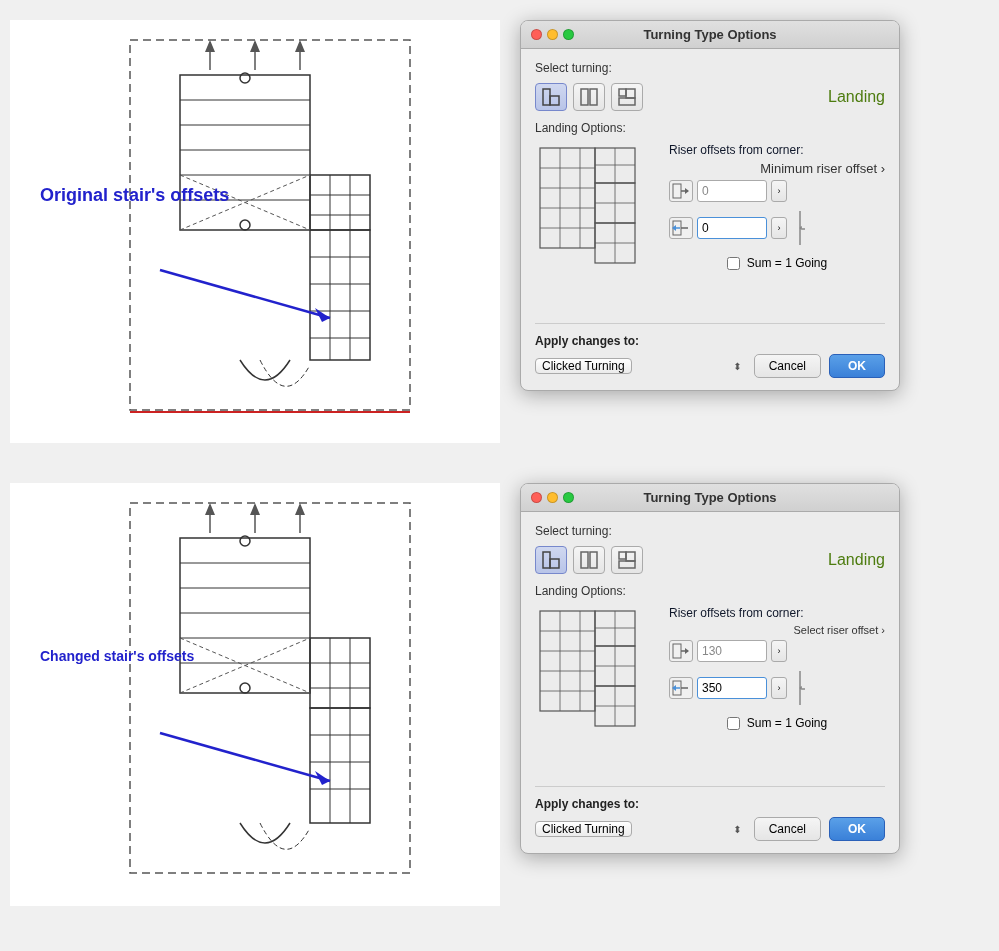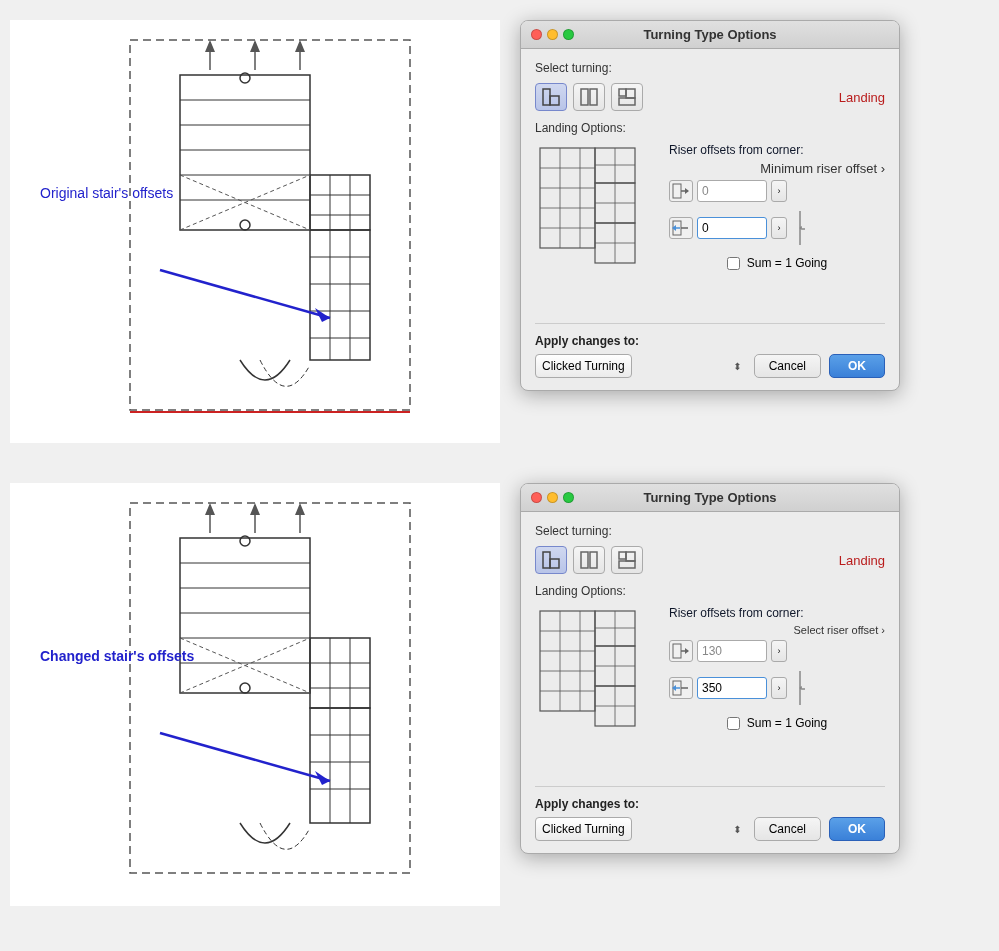--- a/index.html
+++ b/index.html
@@ -102,22 +102,22 @@
       cursor: pointer;
     }
 
     .turning-btn.active {
       background: linear-gradient(to bottom, #d0d8f0, #b8c4e8);
       border-color: #7788cc;
     }
 
     .landing-label {
       margin-left: auto;
-      font-size: 13px;
-      color: #b91c1c;
+      font-size: 16px;
+      color: #4d7c0f;
     }
 
     .landing-options-label {
       font-size: 12px;
       font-weight: 500;
       margin-top: 8px;
       margin-bottom: 8px;
       color: #333;
     }
 
@@ -227,21 +227,21 @@
     }
 
     .apply-row {
       display: flex;
       align-items: center;
       gap: 8px;
     }
 
     .dropdown-select {
       flex: 1;
-      height: 24px;
+      height: 16px;
       border: 1px solid #aaa;
       border-radius: 4px;
       background: linear-gradient(to bottom, #fff, #ebebeb);
       padding: 0 6px;
       font-size: 12px;
       appearance: none;
       -webkit-appearance: none;
       cursor: pointer;
     }
 
@@ -339,21 +339,21 @@
         <line x1="150" y1="250" x2="320" y2="298" stroke="#2222cc" stroke-width="2.5"></line>
         <polygon points="320,298 305,288 312,302" fill="#2222cc"></polygon>
 
         <path d="M 230 340 Q 255 380 280 340" fill="none" stroke="#333" stroke-width="1.5"></path>
         <path d="M 250 340 Q 275 390 300 345" fill="none" stroke="#333" stroke-width="1" stroke-dasharray="5,3"></path>
 
         <line x1="120" y1="392" x2="400" y2="392" stroke="#cc2222" stroke-width="2"></line>
       </svg>
 
       
-      <div style="position:absolute; left:30px; top:165px; color:#2222cc; font-weight:normal; font-size:14px;">Original stair's offsets</div>
+      <div style="position:absolute; left:30px; top:165px; color:#2222cc; font-weight:bold; font-size:18px;">Original stair's offsets</div>
     </div>
 
     <div class="dialog">
       <div class="dialog-titlebar">
         <div class="traffic-lights">
           <div class="tl tl-close"></div>
           <div class="tl tl-min"></div>
           <div class="tl tl-max"></div>
         </div>
         <span class="dialog-title">Turning Type Options</span>

